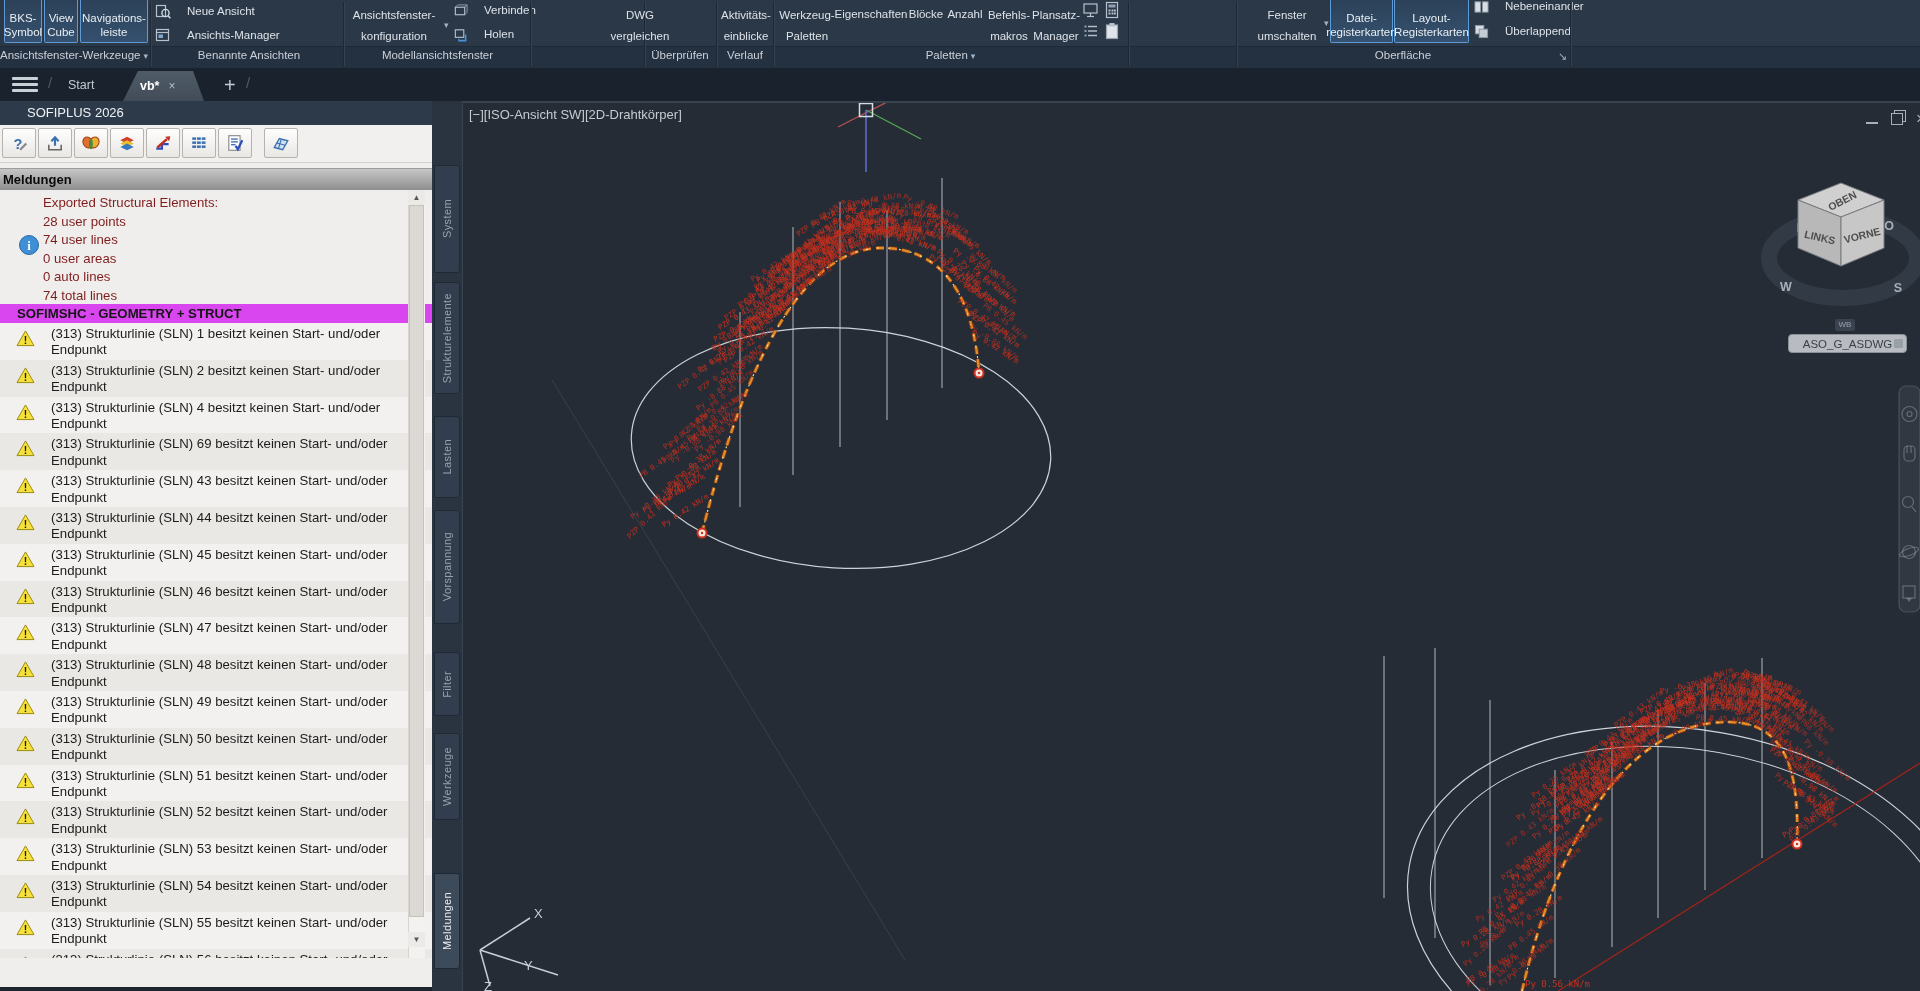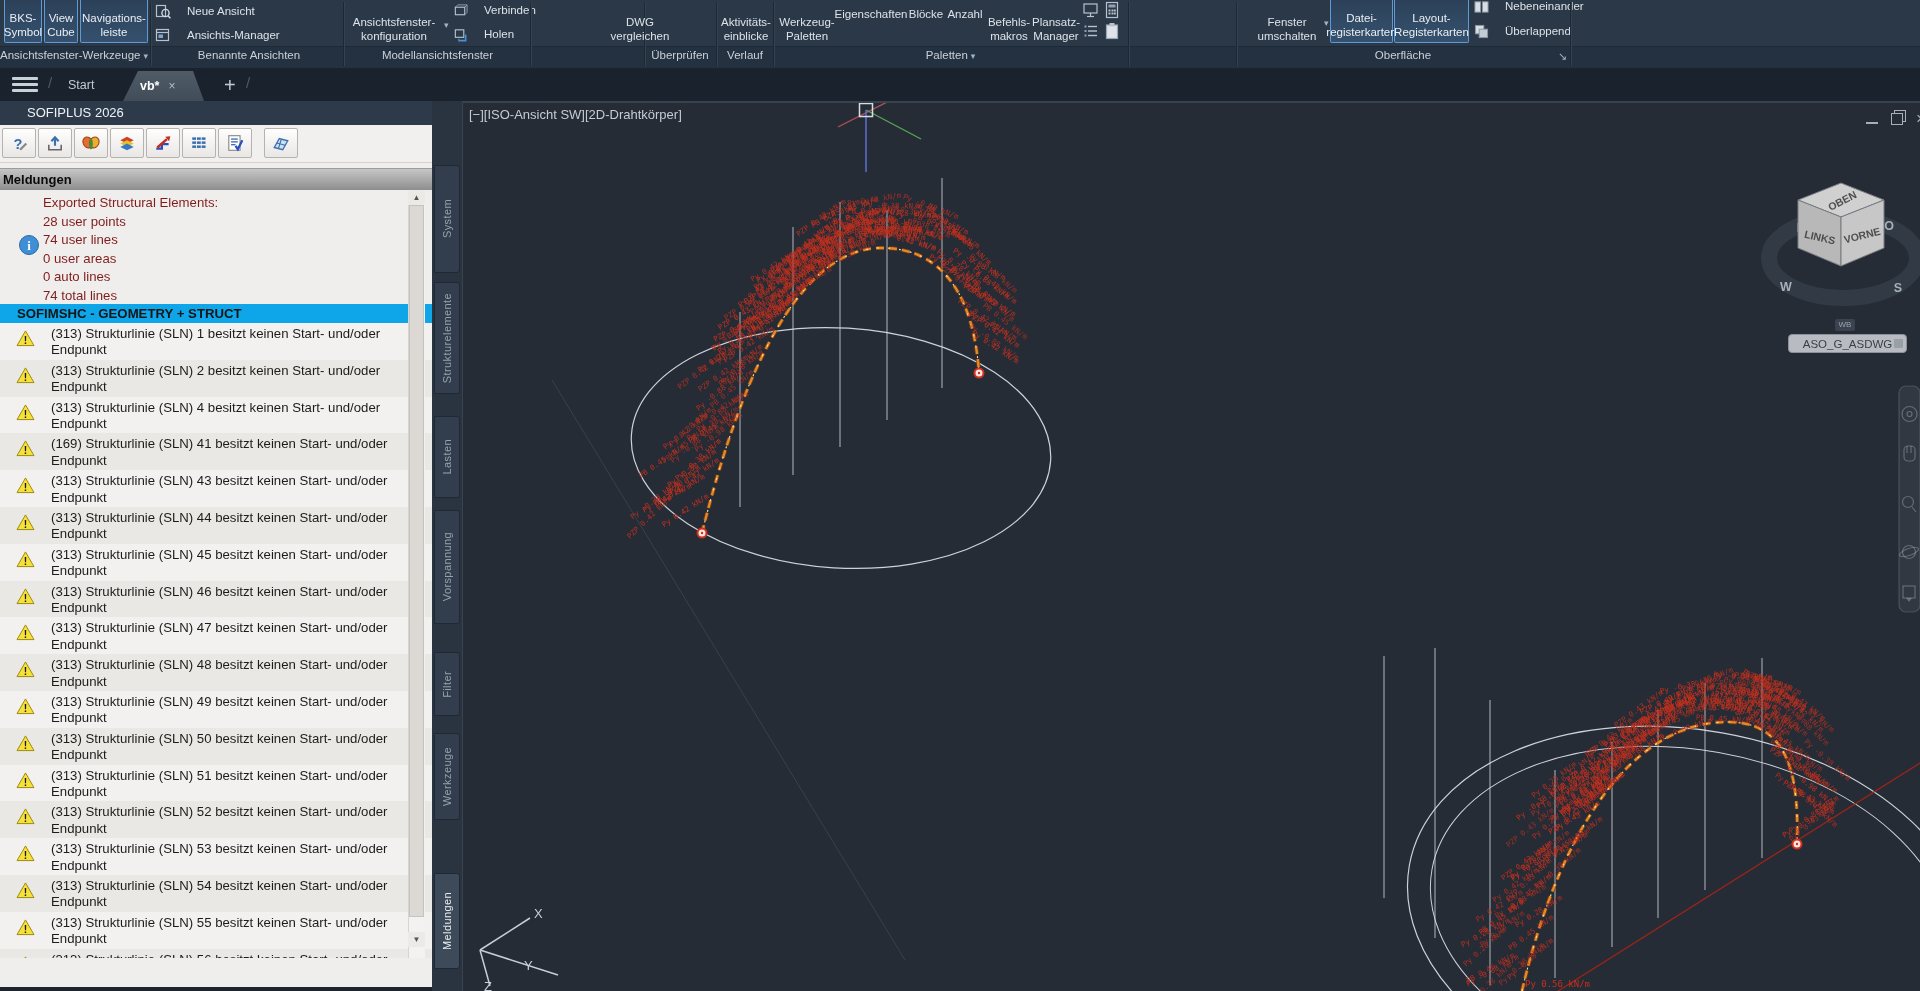--- a/index.html
+++ b/index.html
@@ -7,21 +7,21 @@
     font-family:"Liberation Sans",sans-serif;background:#262c36;-webkit-font-smoothing:antialiased;}
   
   #ribbon{position:absolute;left:0;top:0;width:1920px;height:68px;background:#2a3848;border-bottom:1px solid #16202c;}
   .rb-label-row{position:absolute;left:0;top:46px;width:100%;height:22px;background:#243140;border-top:1px solid #1d2937;}
   .rb-div{position:absolute;top:2px;width:1px;height:64px;background:#1c2836;box-shadow:1px 0 0 #35424f;}
   .rb-grplabel{position:absolute;top:49px;height:16px;font-size:11.5px;color:#c9d0d9;text-align:center;white-space:nowrap;}
   .rb-grplabel .dd{font-size:9px;margin-left:3px;color:#9fb3c8;}
   .hl{position:absolute;top:0;height:43px;box-sizing:border-box;background:linear-gradient(180deg,#2c4158,#35516f);
       border:1px solid #5d9ad6;border-top:none;border-radius:0 0 2px 2px;color:#e9eef3;
       display:flex;flex-direction:column;justify-content:flex-end;align-items:center;font-size:11.5px;line-height:13.5px;padding-bottom:3px;cursor:pointer;}
-  .rb-btn2{position:absolute;top:0;height:43px;color:#dde2e8;display:flex;flex-direction:column;justify-content:flex-end;
+  .rb-btn2{position:absolute;top:0;height:43px;color:#dde2e8;display:flex;flex-direction:column;justify-content:space-between;
       padding-top:8px;box-sizing:border-box;align-items:center;font-size:11.5px;line-height:14px;text-align:center;cursor:pointer;}
   .rb-row{position:absolute;display:flex;align-items:center;gap:16px;font-size:11.5px;color:#dde2e8;height:18px;white-space:nowrap;cursor:pointer;}
   .rb-row svg{flex:0 0 auto;}
   .rb-dd{position:absolute;font-size:9px;color:#9fb3c8;}
   .rb-launcher{position:absolute;font-size:11px;color:#9fb3c8;}
   .rb-icongrid{position:absolute;display:grid;grid-template-columns:20px 20px;grid-auto-rows:20px;gap:1px;}
   
   #tabbar{position:absolute;left:0;top:68px;width:1920px;height:33px;background:#19222d;}
   #hamburger{position:absolute;left:12px;top:9px;width:26px;height:15px;display:flex;flex-direction:column;justify-content:space-between;cursor:pointer;}
   #hamburger i{display:block;height:2.6px;background:#c8d0d8;border-radius:1px;}
@@ -39,21 +39,21 @@
   .ptoolbar{position:absolute;left:0;top:24px;width:100%;height:38px;background:#f2f0ee;border-bottom:1px solid #d5d2ce;
       display:flex;gap:2px;padding:3px 0 0 2px;box-sizing:border-box;}
   .tbtn{width:34px;height:30px;box-sizing:border-box;border:1px solid #b6b3af;border-radius:2px;
       background:linear-gradient(#fefefe,#e9e7e4);display:flex;align-items:center;justify-content:center;cursor:pointer;}
   .tbtn.gap{margin-left:10px;}
   .meld-hdr{position:absolute;left:0;top:67px;width:100%;height:22px;box-sizing:border-box;
       background:linear-gradient(#c6c6c6,#8e8e8e);color:#0a0a0a;font-weight:bold;font-size:13px;line-height:22px;padding-left:3px;border-top:1px solid #9c9c9c;}
   .pcontent{position:absolute;left:0;top:89px;width:100%;height:768px;overflow:hidden;background:#f0eeec;}
   #info-icon{position:absolute;left:18px;top:44px;}
   #info-lines{position:absolute;left:43px;top:4px;font-size:13.2px;line-height:18.6px;color:#7f1d1d;}
-  .section-bar{position:absolute;left:0;top:114px;width:100%;height:19px;background:#0ea5e9;color:#151515;
+  .section-bar{position:absolute;left:0;top:114px;width:100%;height:19px;background:#d946ef;color:#151515;
       font-size:13.2px;font-weight:600;line-height:19px;padding-left:17px;box-sizing:border-box;}
   #wlist{position:absolute;left:0;top:133px;width:100%;height:635px;overflow:hidden;}
   .wrow{height:36.8px;box-sizing:border-box;display:flex;padding:3px 0 0 16px;background:#f3f1ef;cursor:default;}
   .wrow.alt{background:#eae8e5;}
   .wrow .wtxt{margin-left:16px;font-size:13.2px;line-height:16.4px;color:#1c1c1c;display:flex;flex-direction:column;white-space:nowrap;}
   .wrow svg{margin-top:4px;}
   
   .scrolltrack{position:absolute;left:408px;top:89px;width:17px;height:768px;background:#f4f2f0;border-left:1px solid #d8d5d1;box-sizing:border-box;}
   .scrollthumb{position:absolute;left:409px;top:104px;width:15px;height:712px;background:#dcd9d5;border:1px solid #c6c3bf;box-sizing:border-box;cursor:pointer;}
   .scrollbtn{position:absolute;left:408px;width:17px;height:15px;background:#eceae7;color:#555;font-size:8px;
@@ -407,21 +407,21 @@
               <span class="l1">(313) Strukturlinie (SLN) 4 besitzt keinen Start- und/oder</span>
               <span class="l2">Endpunkt</span>
             </div>
     </div>
           <div class="wrow alt">
       <svg width="19" height="17" viewBox="0 0 20 18">
         <path d="M10,1 L19,16.5 L1,16.5 Z" fill="#f6e13a" stroke="#97860a"></path>
         <text x="10" y="15" text-anchor="middle" font-size="11" font-weight="bold" fill="#1a1a1a">!</text>
       </svg>
       <div class="wtxt">
-              <span class="l1">(169) Strukturlinie (SLN) 41 besitzt keinen Start- und/oder</span>
+              <span class="l1">(313) Strukturlinie (SLN) 69 besitzt keinen Start- und/oder</span>
               <span class="l2">Endpunkt</span>
             </div>
     </div>
           <div class="wrow">
       <svg width="19" height="17" viewBox="0 0 20 18">
         <path d="M10,1 L19,16.5 L1,16.5 Z" fill="#f6e13a" stroke="#97860a"></path>
         <text x="10" y="15" text-anchor="middle" font-size="11" font-weight="bold" fill="#1a1a1a">!</text>
       </svg>
       <div class="wtxt">
               <span class="l1">(313) Strukturlinie (SLN) 43 besitzt keinen Start- und/oder</span>

